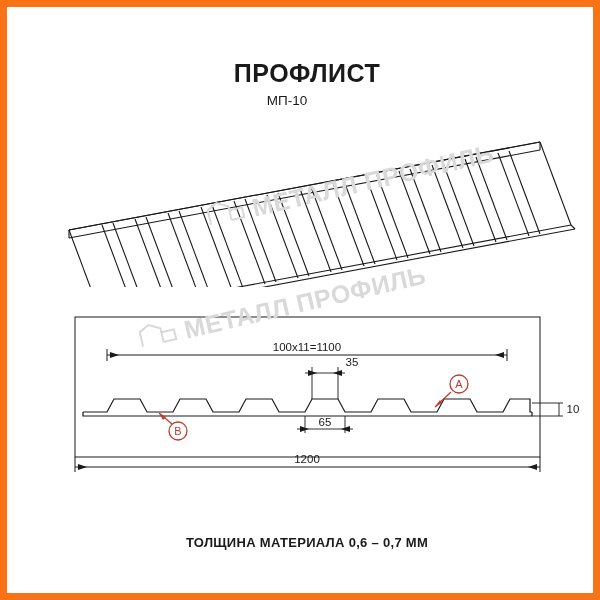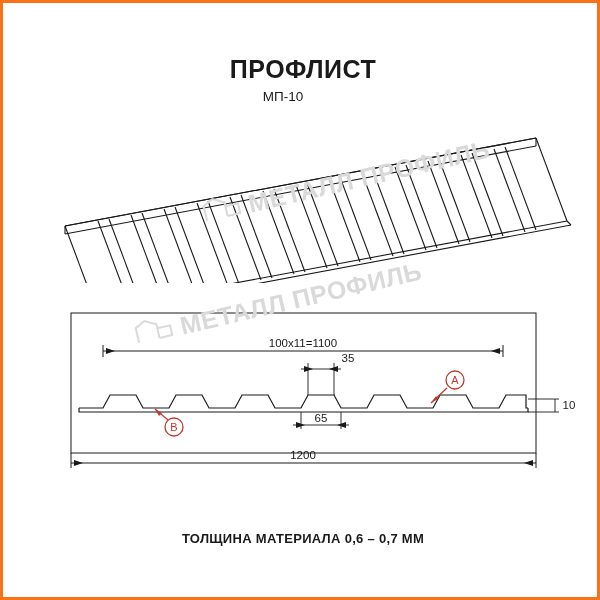--- a/index.html
+++ b/index.html
@@ -11,21 +11,21 @@
     width: 600px;
     height: 600px;
     font-family: "Liberation Sans", sans-serif;
     color: #1a1a1a;
     position: relative;
     overflow: hidden;
   }
   .page {
     position: absolute;
     inset: 0;
-    border: 3px solid #f97316;
+    border: 7px solid #f97316;
     box-sizing: border-box;
   }
   .title {
     position: absolute;
     top: 52px;
     left: 0;
     width: 600px;
     text-align: center;
     font-size: 25px;
     font-weight: bold;

